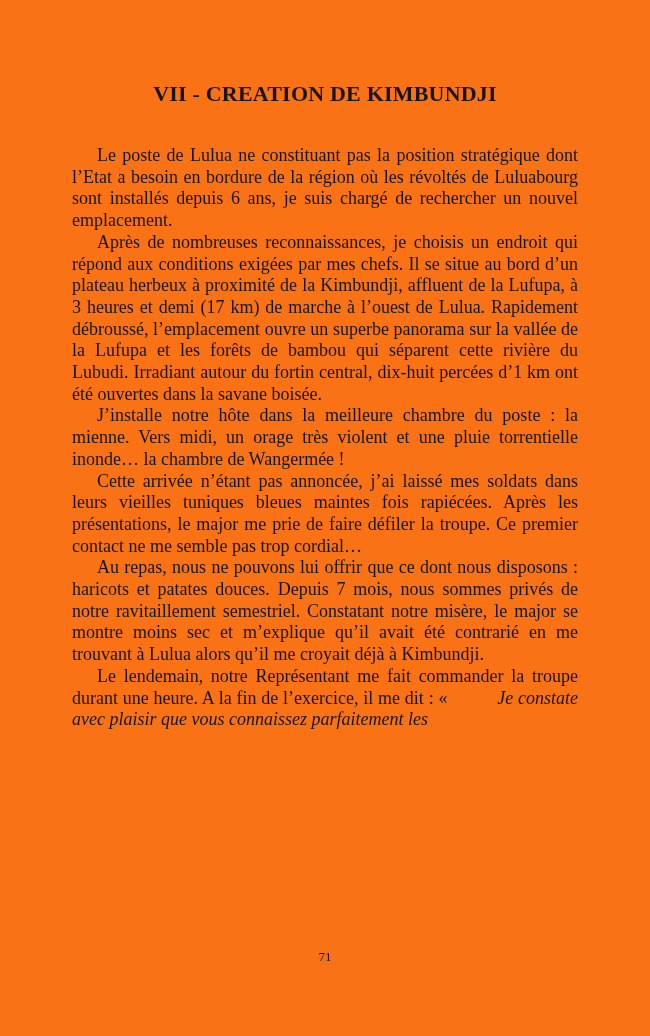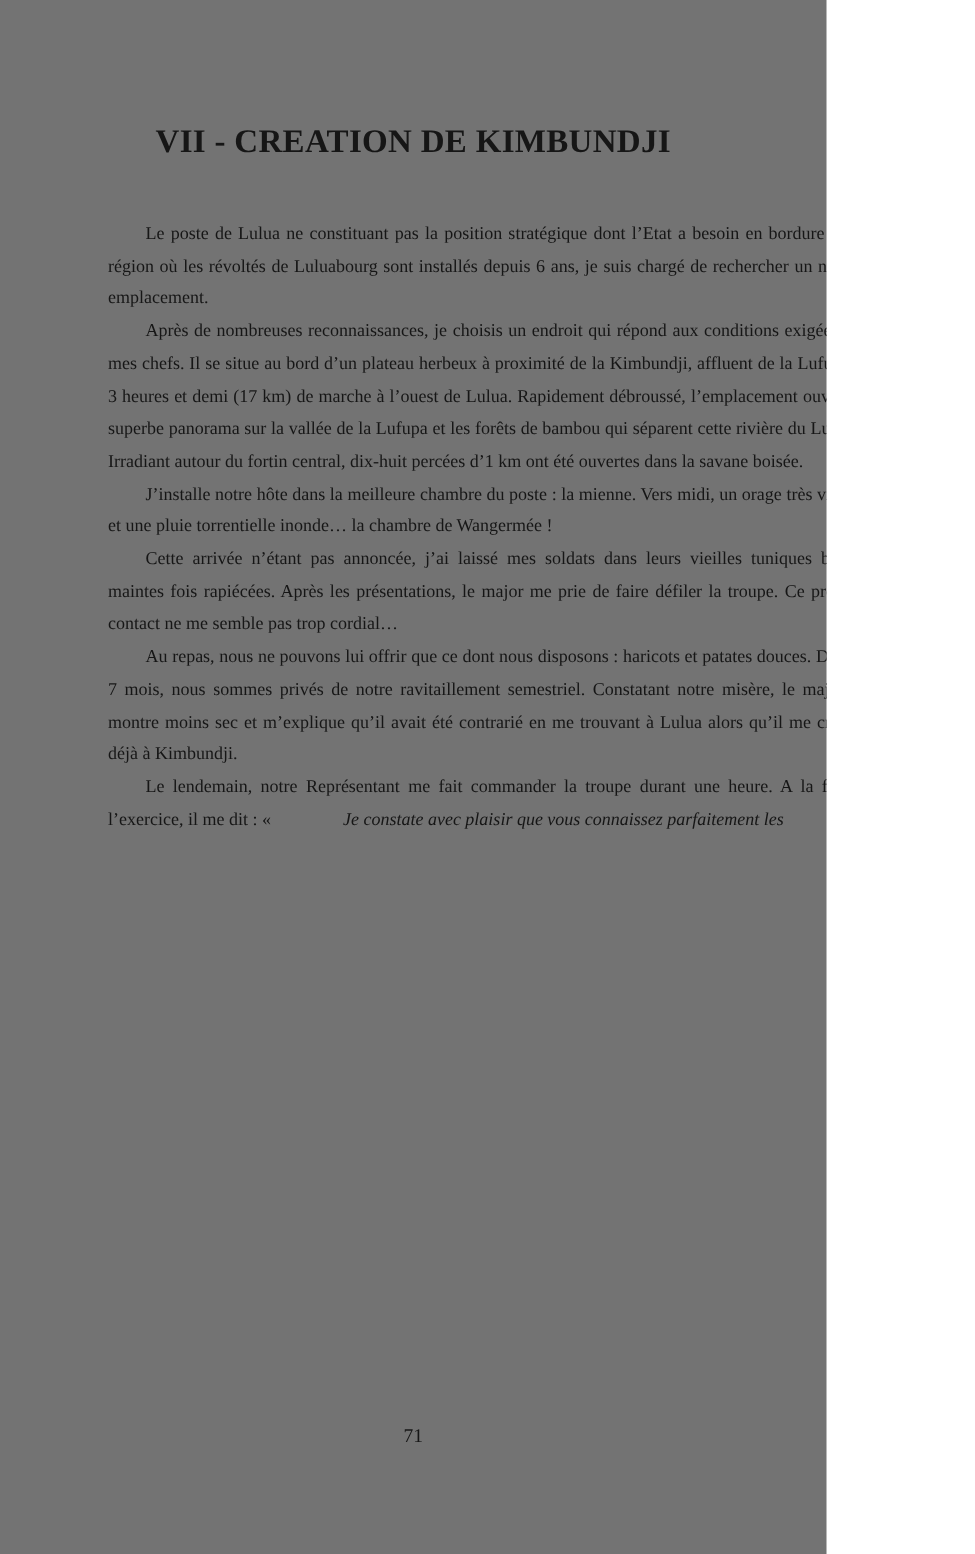--- a/index.html
+++ b/index.html
@@ -9,45 +9,44 @@
   body {
     width: 650px;
     height: 1036px;
     background: #ffffff;
     font-family: "Liberation Serif", "DejaVu Serif", serif;
     color: #161616;
     -webkit-font-smoothing: antialiased;
   }
   .page {
     position: relative;
-    width: 526px;
+    width: 650px;
     height: 1036px;
-    background: #737373;
+    background: #f97316;
     overflow: hidden;
-    padding-left: 25px;
   }
   .chapter-title {
     position: absolute;
     top: 81px;
     left: 0;
     width: 100%;
     margin: 0;
     text-align: center;
     font-size: 22px;
     line-height: 26px;
     font-weight: bold;
     letter-spacing: 0.2px;
   }
   .body-text {
     position: absolute;
     top: 145px;
     left: 72px;
     width: 506px;
     text-align: justify;
-    font-size: 12px;
+    font-size: 18px;
     line-height: 21.7px;
   }
   .para {
     margin: 0;
     padding: 0;
     text-indent: 25px;
   }
   .seg.italic {
     font-style: italic;
     margin-left: 45px;

